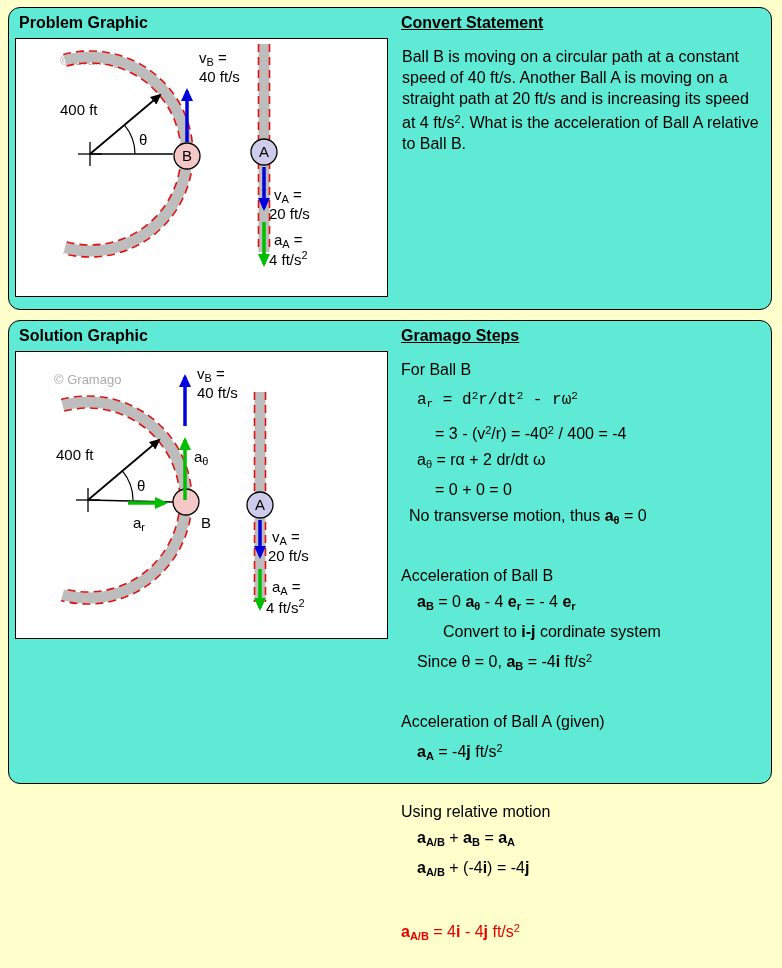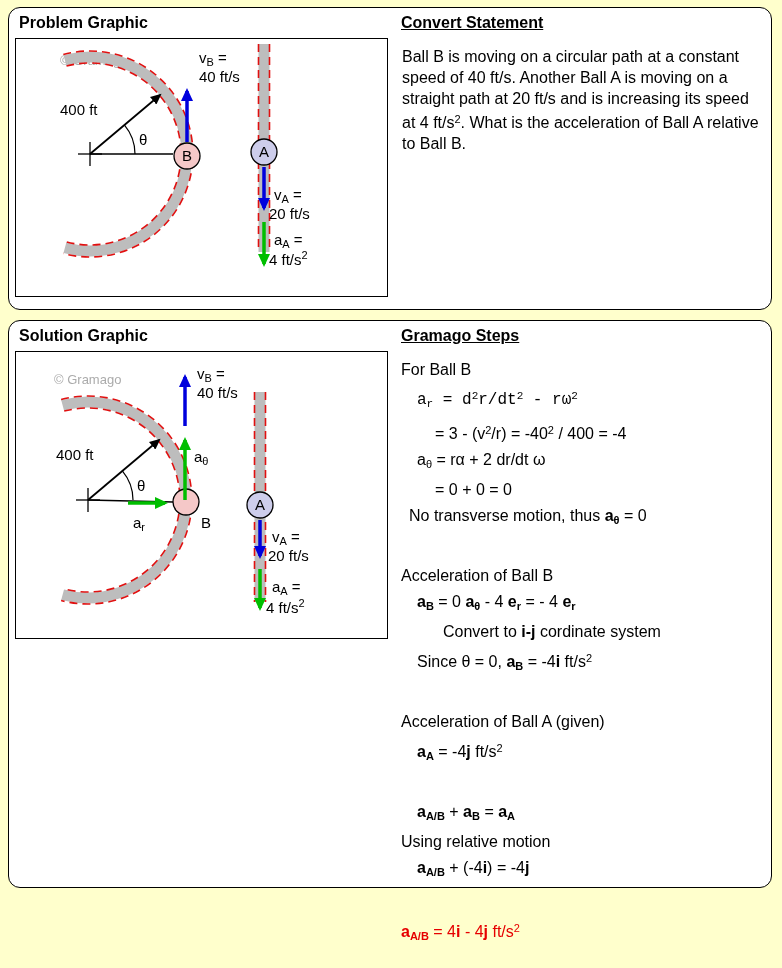--- a/index.html
+++ b/index.html
@@ -4,24 +4,24 @@
 <style>
   html,body{margin:0;padding:0;}
   body{
     width:782px;height:968px;position:relative;
     background:#FFFFCC;
     font-family:"Liberation Sans", sans-serif;
     color:#000;
   }
   .panel{
     position:absolute;left:8px;width:764px;box-sizing:border-box;
-    background:#ffffff;border:1.5px solid #000;border-radius:12px;
+    background:#5eead4;border:1.5px solid #000;border-radius:12px;
   }
   #problem-panel{top:7px;height:303px;}
-  #solution-panel{top:320px;height:568px;}
+  #solution-panel{top:320px;height:464px;}
   .panel-title{position:absolute;left:10px;top:6px;font-size:16px;font-weight:bold;}
   .col-title{position:absolute;left:392px;top:6px;font-size:16px;font-weight:bold;text-decoration:underline;}
   .diagram-box{position:absolute;left:6px;top:30px;background:#fff;border:1px solid #000;}
   #problem-box{width:371px;height:257px;}
   #solution-box{width:371px;height:286px;}
   svg{display:block;}
   .statement{position:absolute;left:393px;top:38px;width:358px;font-size:16px;line-height:21px;}
   .steps{position:absolute;left:392px;top:36px;width:368px;font-size:16px;}
   .step-line{line-height:26px;white-space:nowrap;}
   .step-blank{height:30px;}
@@ -181,19 +181,19 @@
       <div class="step-line" style="padding-left: 8px;"><span>No transverse motion, thus </span><span class="b">a</span><span class="b sb">θ</span><span> = 0</span></div>
       <div class="step-blank"></div>
       <div class="step-line" style="padding-left: 0px;"><span>Acceleration of Ball B</span></div>
       <div class="step-line" style="padding-left: 16px;"><span class="b">a</span><span class="b sb">B</span><span> = 0 </span><span class="b">a</span><span class="b sb">θ</span><span> - 4 </span><span class="b">e</span><span class="b sb">r</span><span> = - 4 </span><span class="b">e</span><span class="b sb">r</span></div>
       <div class="step-line" style="padding-left: 42px;"><span>Convert to </span><span class="b">i-j</span><span> cordinate system</span></div>
       <div class="step-line" style="padding-left: 16px;"><span>Since θ = 0, </span><span class="b">a</span><span class="b sb">B</span><span> = -4</span><span class="b">i</span><span> ft/s</span><span class="sp">2</span></div>
       <div class="step-blank"></div>
       <div class="step-line" style="padding-left: 0px;"><span>Acceleration of Ball A (given)</span></div>
       <div class="step-line" style="padding-left: 16px;"><span class="b">a</span><span class="b sb">A</span><span> = -4</span><span class="b">j</span><span> ft/s</span><span class="sp">2</span></div>
       <div class="step-blank"></div>
+      <div class="step-line" style="padding-left: 0px;"><span>Using relative motion</span></div>
       <div class="step-line" style="padding-left: 16px;"><span class="b">a</span><span class="b sb">A/B</span><span> + </span><span class="b">a</span><span class="b sb">B</span><span> = </span><span class="b">a</span><span class="b sb">A</span></div>
-      <div class="step-line" style="padding-left: 0px;"><span>Using relative motion</span></div>
       <div class="step-line" style="padding-left: 16px;"><span class="b">a</span><span class="b sb">A/B</span><span> + (-4</span><span class="b">i</span><span>) = -4</span><span class="b">j</span></div>
       <div class="step-blank"></div>
       <div class="step-line red" style="padding-left: 0px;"><span class="b">a</span><span class="b sb">A/B</span><span> = 4</span><span class="b">i</span><span> - 4</span><span class="b">j</span><span> ft/s</span><span class="sp">2</span></div>
     </div>
 </div>
 
 </body></html>

